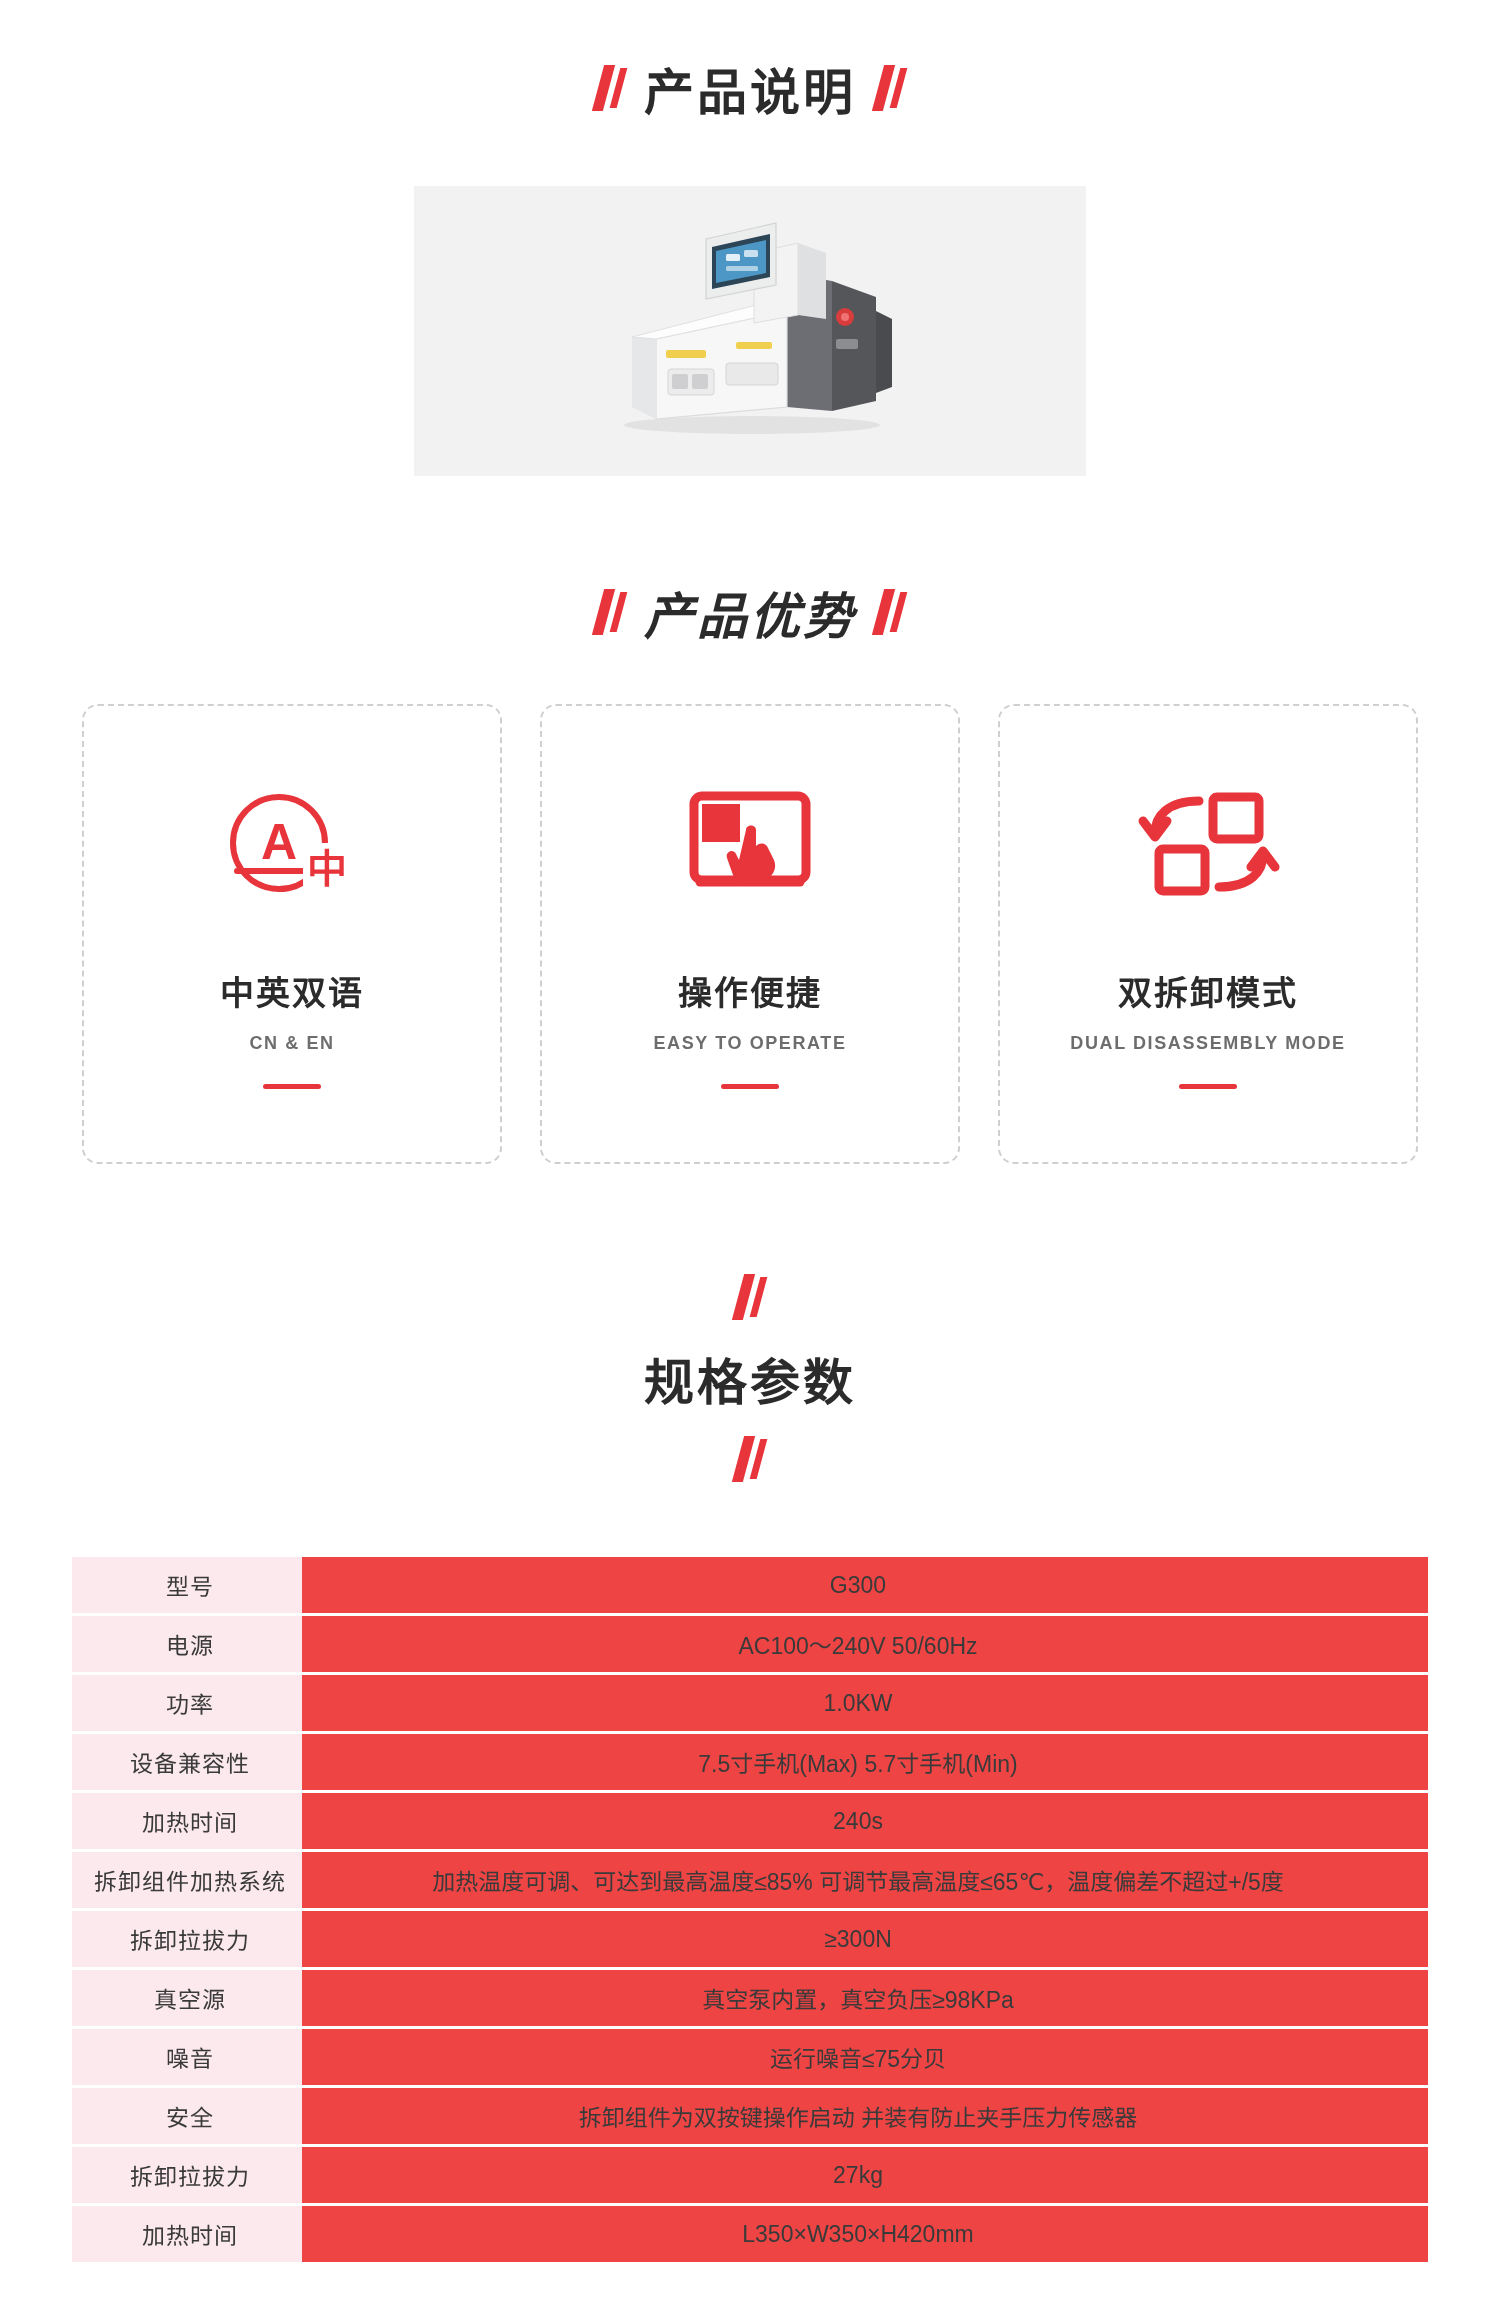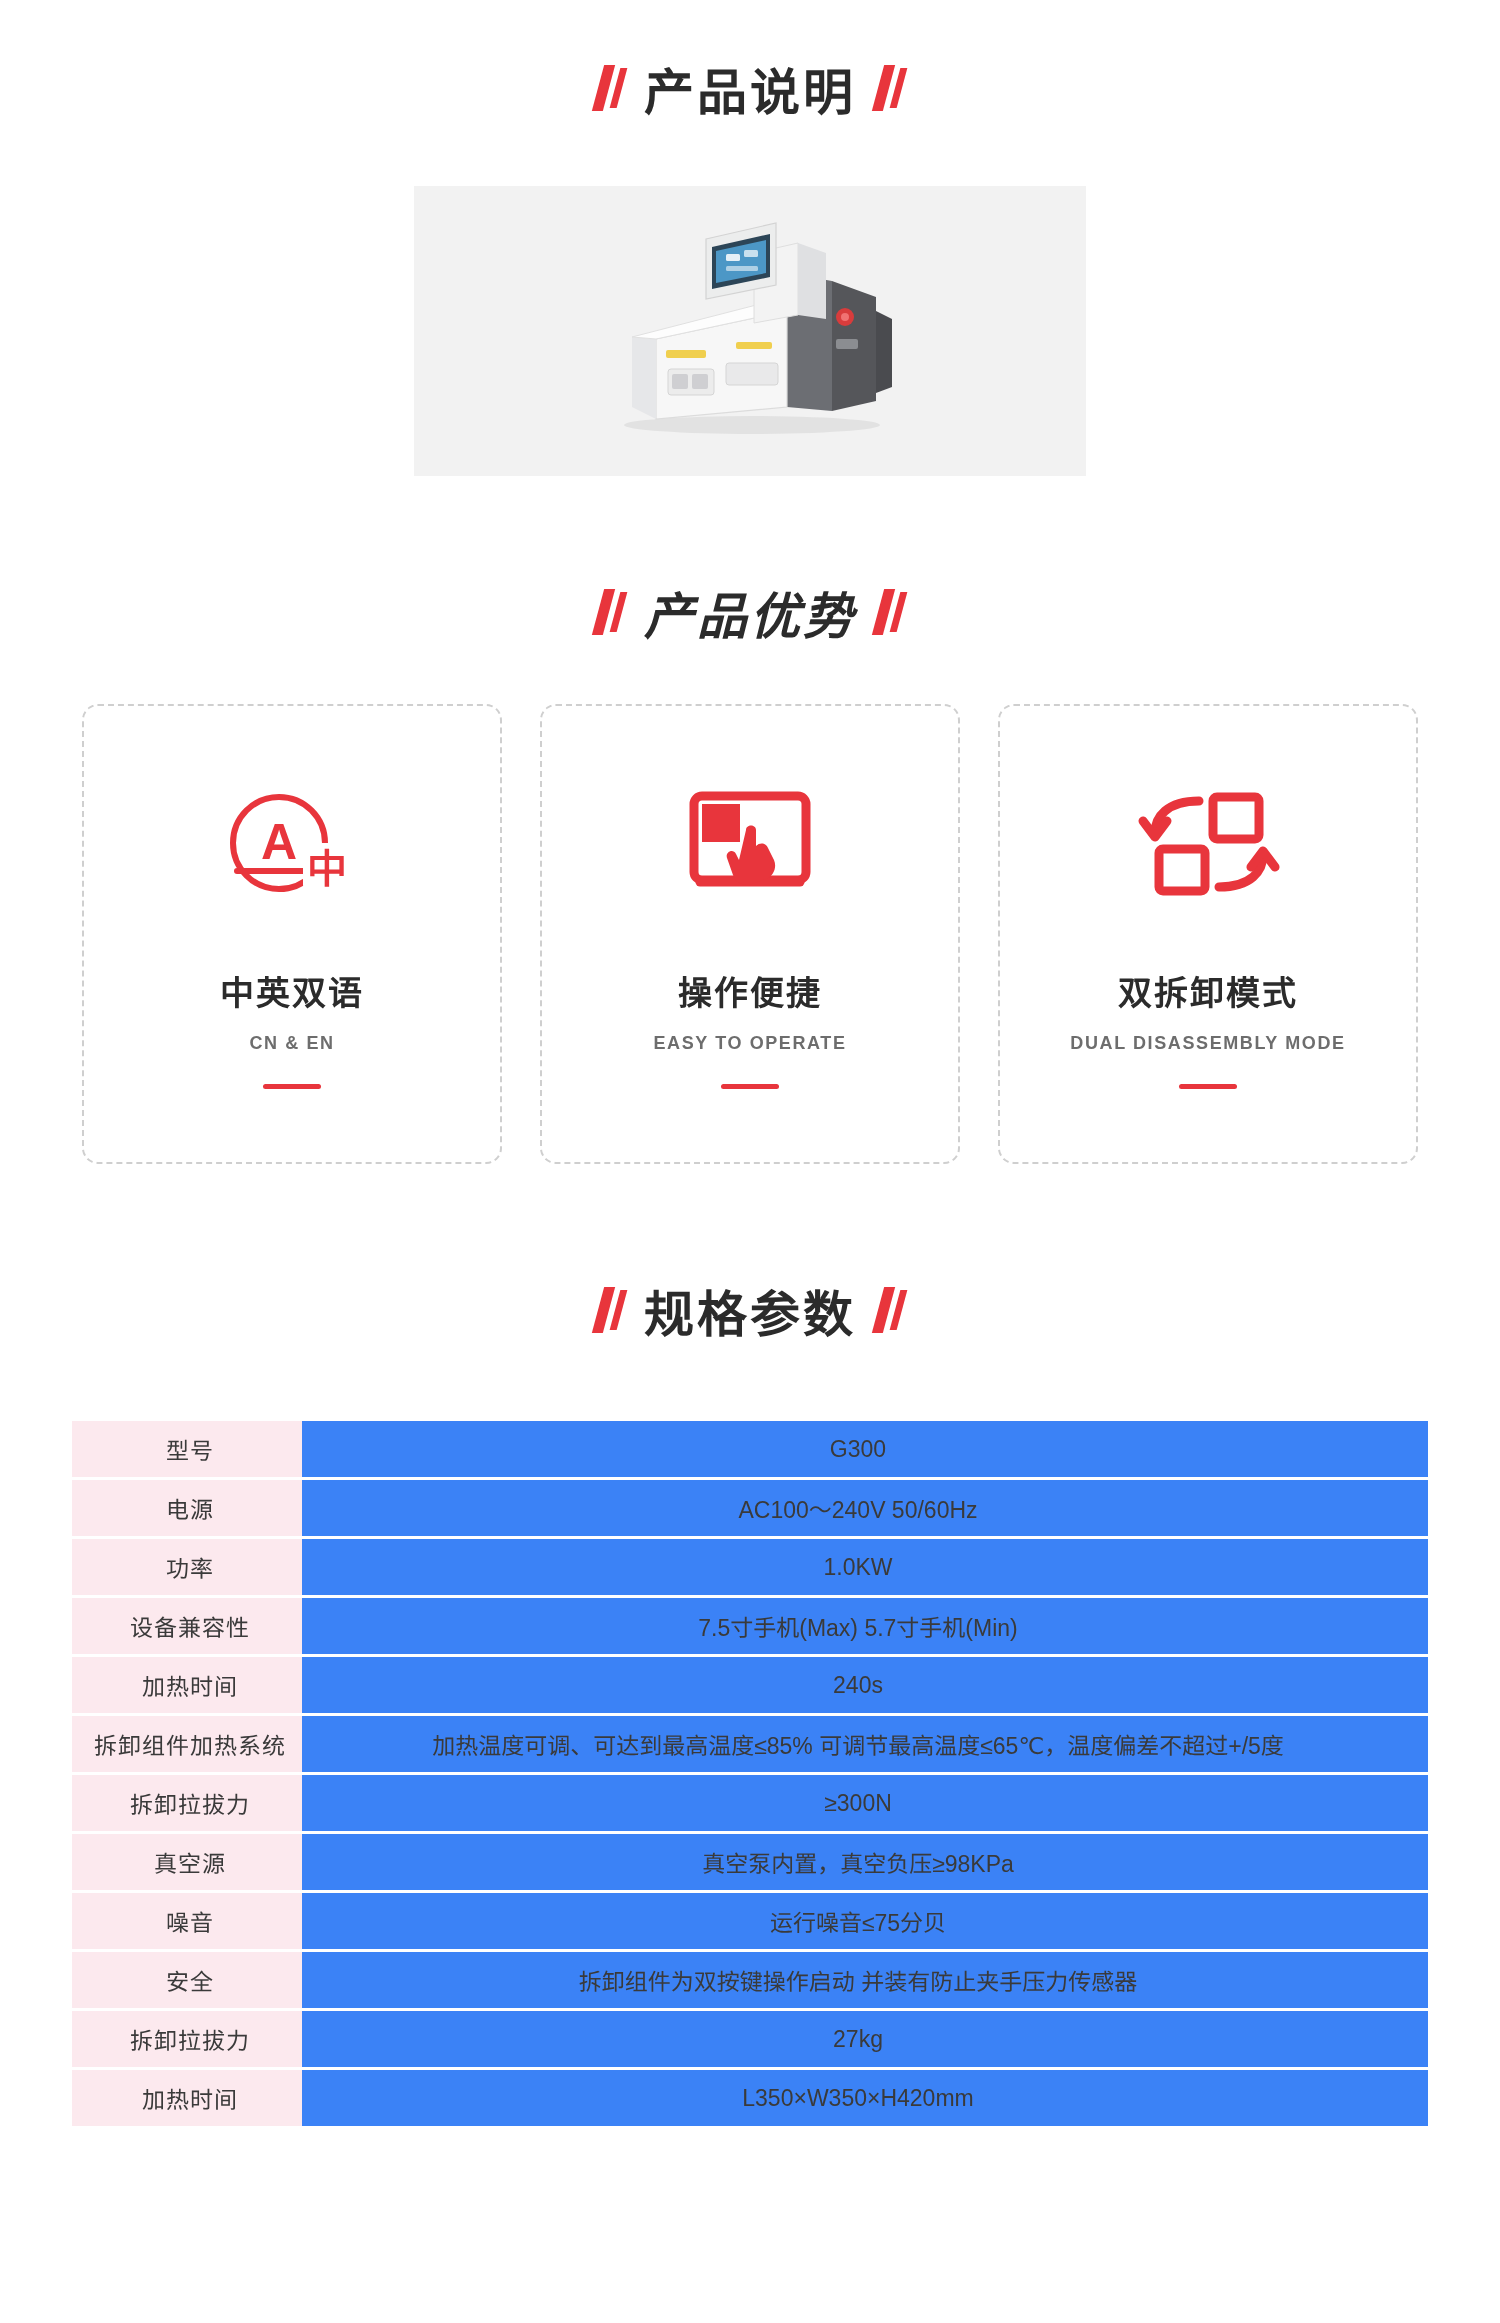--- a/index.html
+++ b/index.html
@@ -31,21 +31,21 @@
     width: 11px;
     height: 46px;
     background: #e8353c;
     transform: skewX(-15deg);
     display: block;
   }
   .slash.thin { width: 7px; height: 40px; background: #e8353c; }
 
   .head-1 { margin-top: 52px; }
   .head-2 { margin-top: 100px; font-style: italic; }
-  .head-3 { margin-top: 110px; }
+  .head-3 { margin-top: 110px; flex-direction: column; }
 
   
   .intro {
     display: flex;
     align-items: flex-start;
     justify-content: center;
     margin-top: 62px;
     gap: 40px;
   }
   .intro-text {
@@ -120,21 +120,21 @@
   }
   table.spec td { height: 56px; vertical-align: middle; padding-left: 6px; }
   td.k {
     width: 230px;
     background: #fce9ee;
     text-align: center;
     color: #3a3a3a;
     letter-spacing: 1px;
   }
   td.v {
-    background: #3b82f6;
+    background: #ef4444;
     text-align: center;
     color: #3a3a3a;
     padding: 0 20px;
   }
 </style>
 </head>
 <body>
 
 <div class="page">
 

